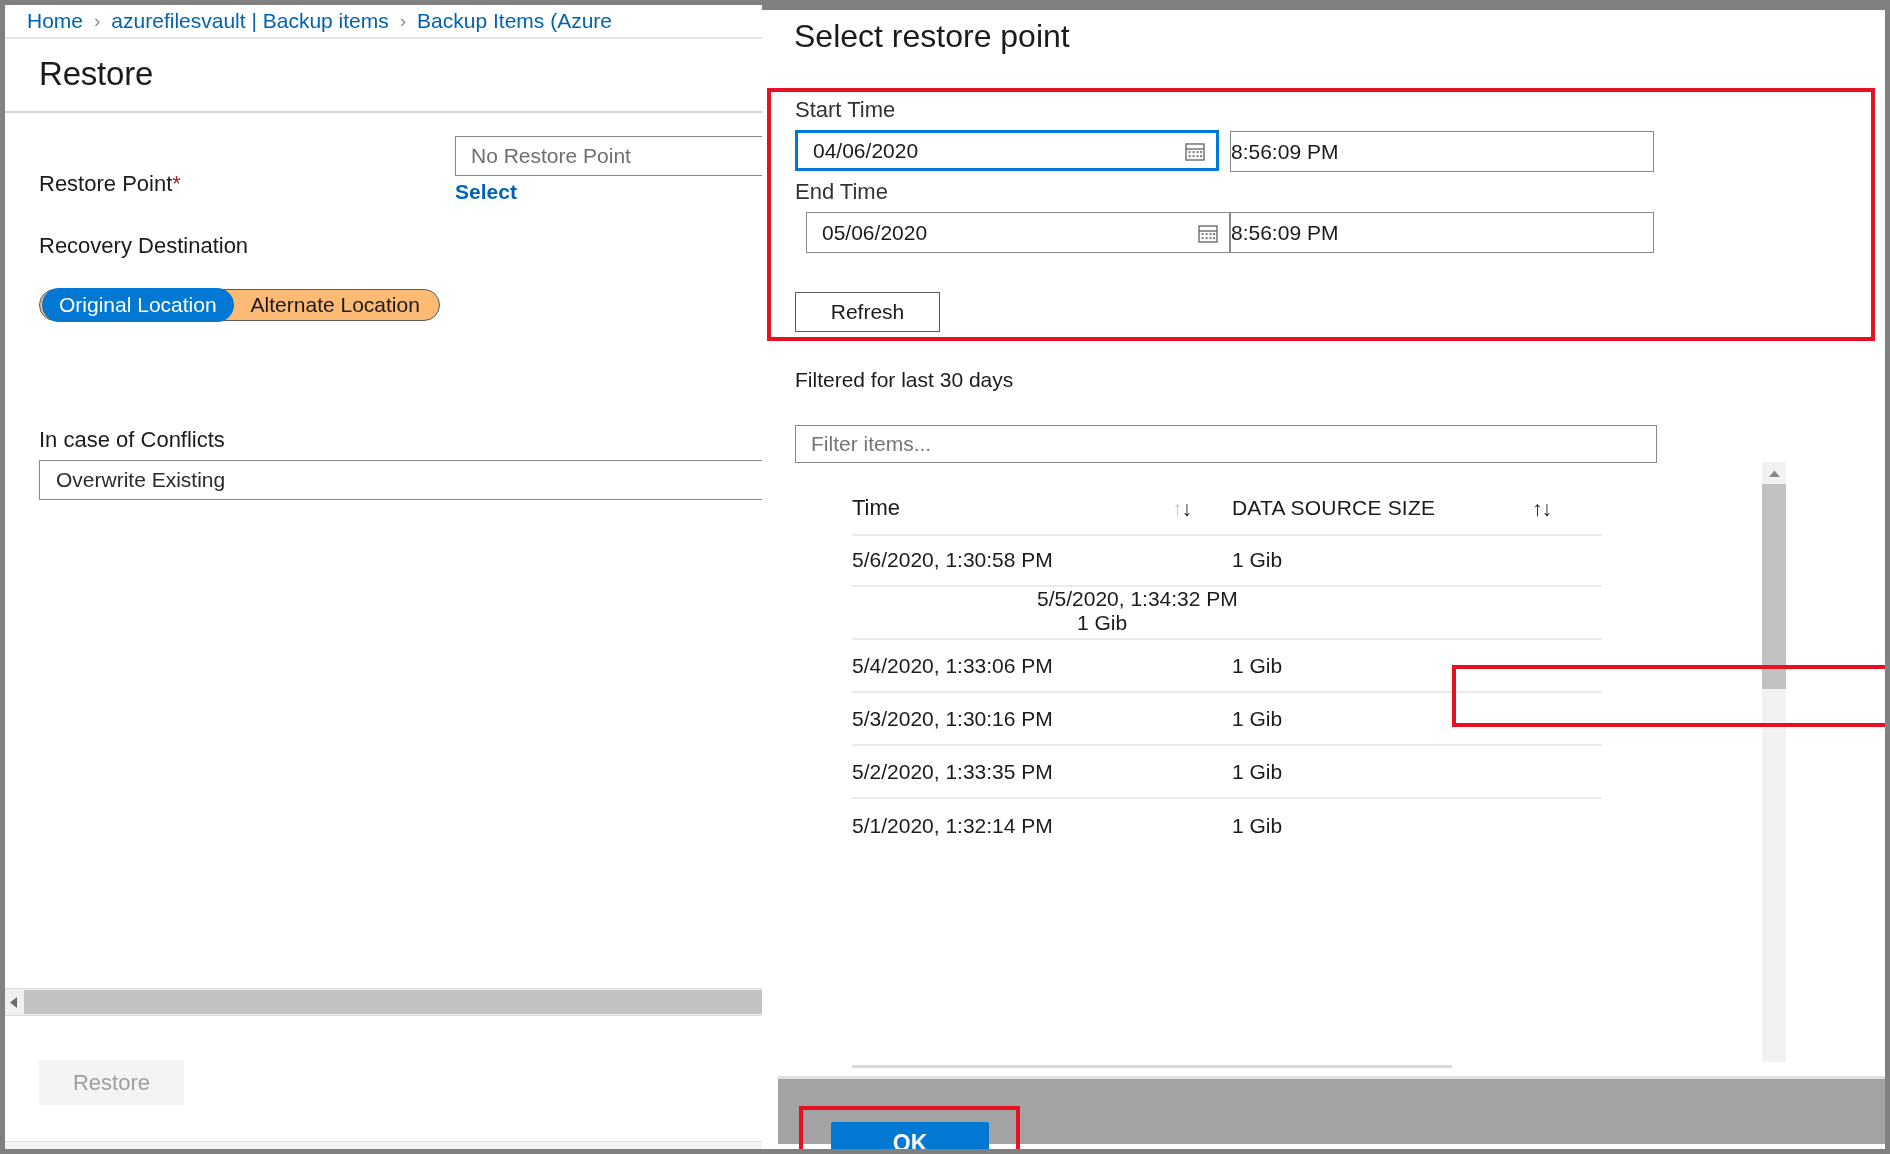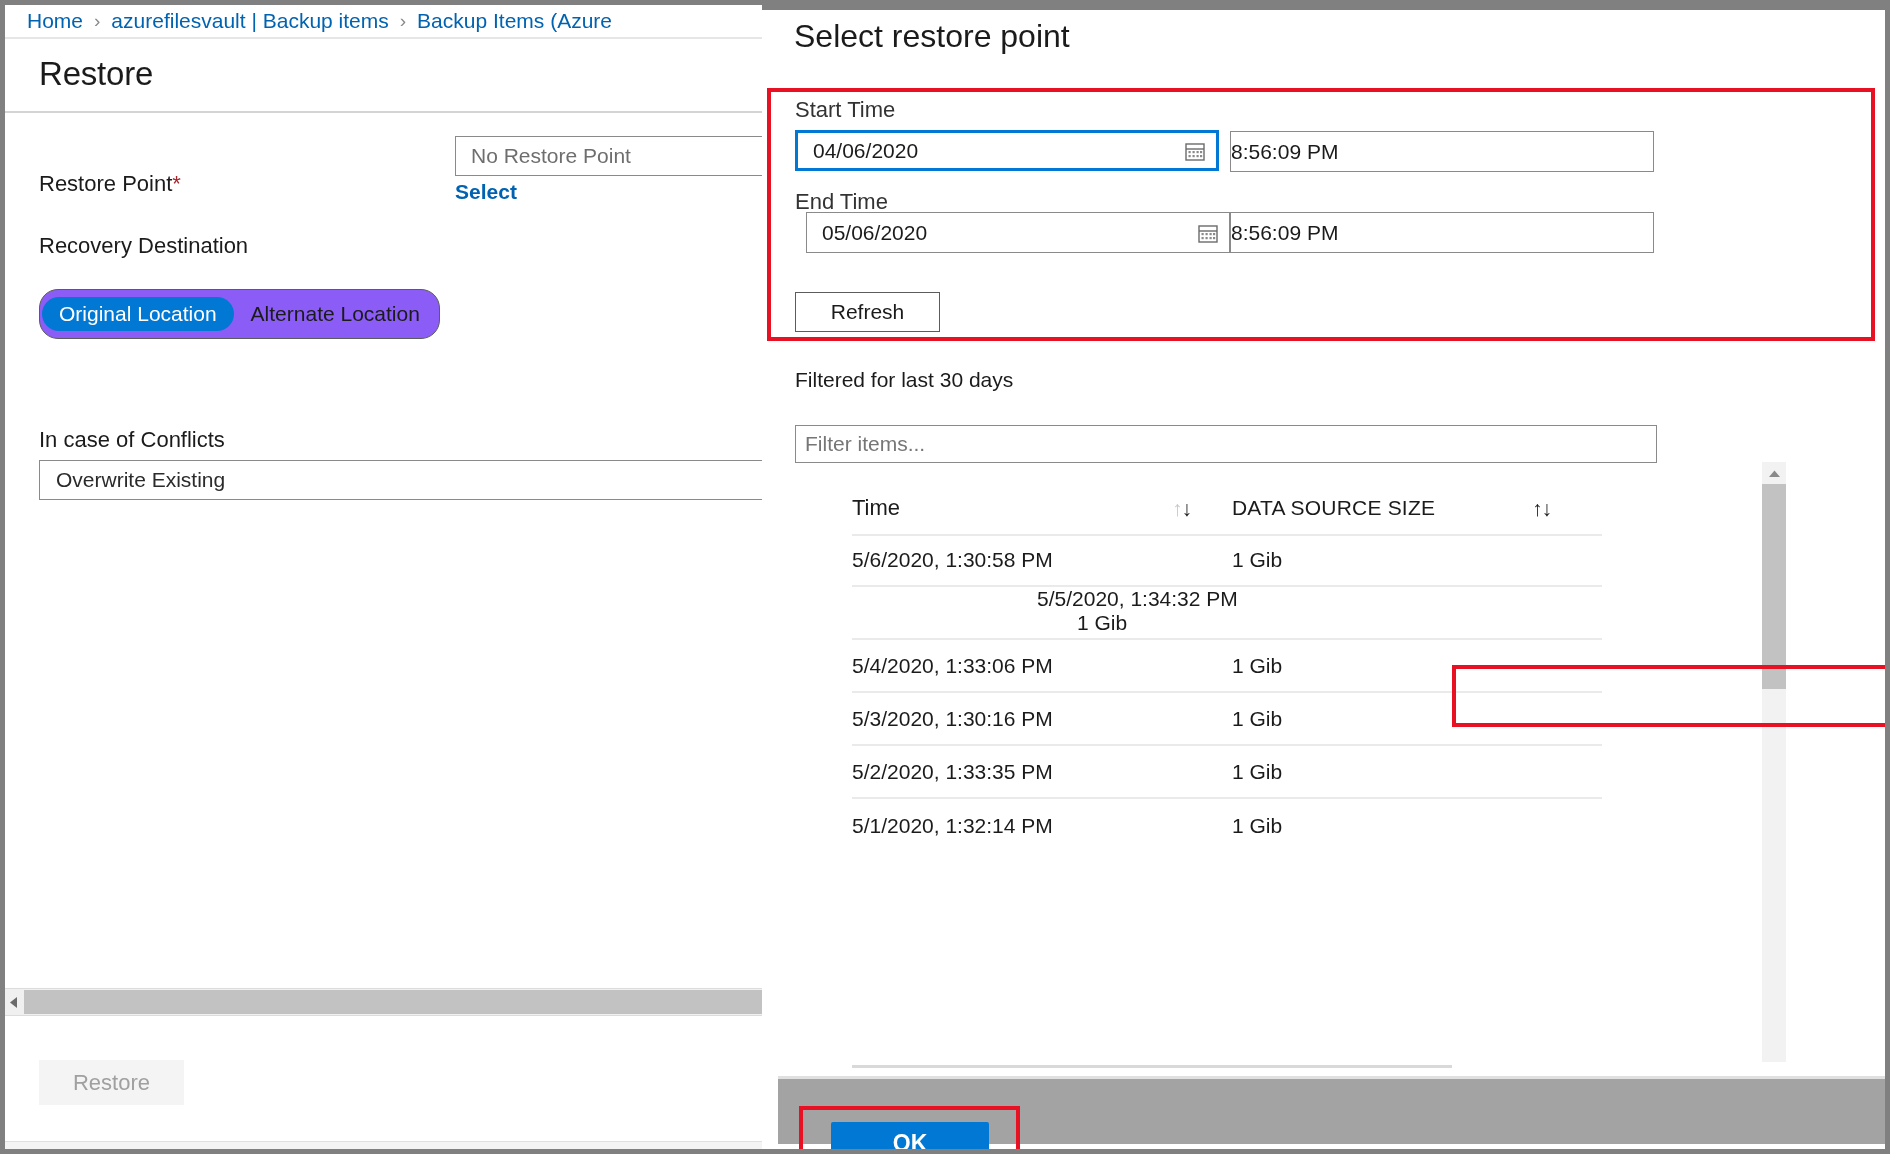--- a/index.html
+++ b/index.html
@@ -111,24 +111,24 @@
     font-weight: bold;
     cursor: pointer;
   }
 
   #recovery-dest-label { left: 34px; top: 228px; }
 
   #toggle-group {
     position: absolute;
     left: 34px;
     top: 284px;
-    height: 50px;
+    height: 32px;
     border: 1px solid #5c5c5c;
     border-radius: 19px;
-    background: #8b5cf6;
+    background: #fdba74;
     display: flex;
     align-items: center;
     box-sizing: border-box;
     padding: 0 2px;
   }
   .toggle-opt {
     height: 34px;
     display: flex;
     align-items: center;
     padding: 0 17px;
@@ -252,21 +252,21 @@
     height: 253px;
     border: 4px solid #e81123;
     box-sizing: border-box;
   }
   .time-label {
     position: absolute;
     font-size: 22px;
     color: #333333;
   }
   #start-time-label { left: 33px; top: 87px; }
-  #end-time-label { left: 33px; top: 179px; }
+  #end-time-label { left: 33px; top: 169px; }
 
   .date-field {
     position: absolute;
     width: 424px;
     height: 41px;
     background: #ffffff;
     border: 1px solid #8a8a8a;
     box-sizing: border-box;
     display: flex;
     align-items: center;
@@ -320,21 +320,21 @@
   }
   #filter-input {
     position: absolute;
     left: 33px;
     top: 415px;
     width: 862px;
     height: 38px;
     border: 1px solid #8a8a8a;
     background: #ffffff;
     box-sizing: border-box;
-    padding-left: 9px;
+    padding-left: 15px;
     font-size: 21px;
     color: #1b1b1b;
     font-family: "Liberation Sans", sans-serif;
   }
   #filter-input::placeholder { color: #767676; }
 
   
   #table-region {
     position: absolute;
     left: 33px;

